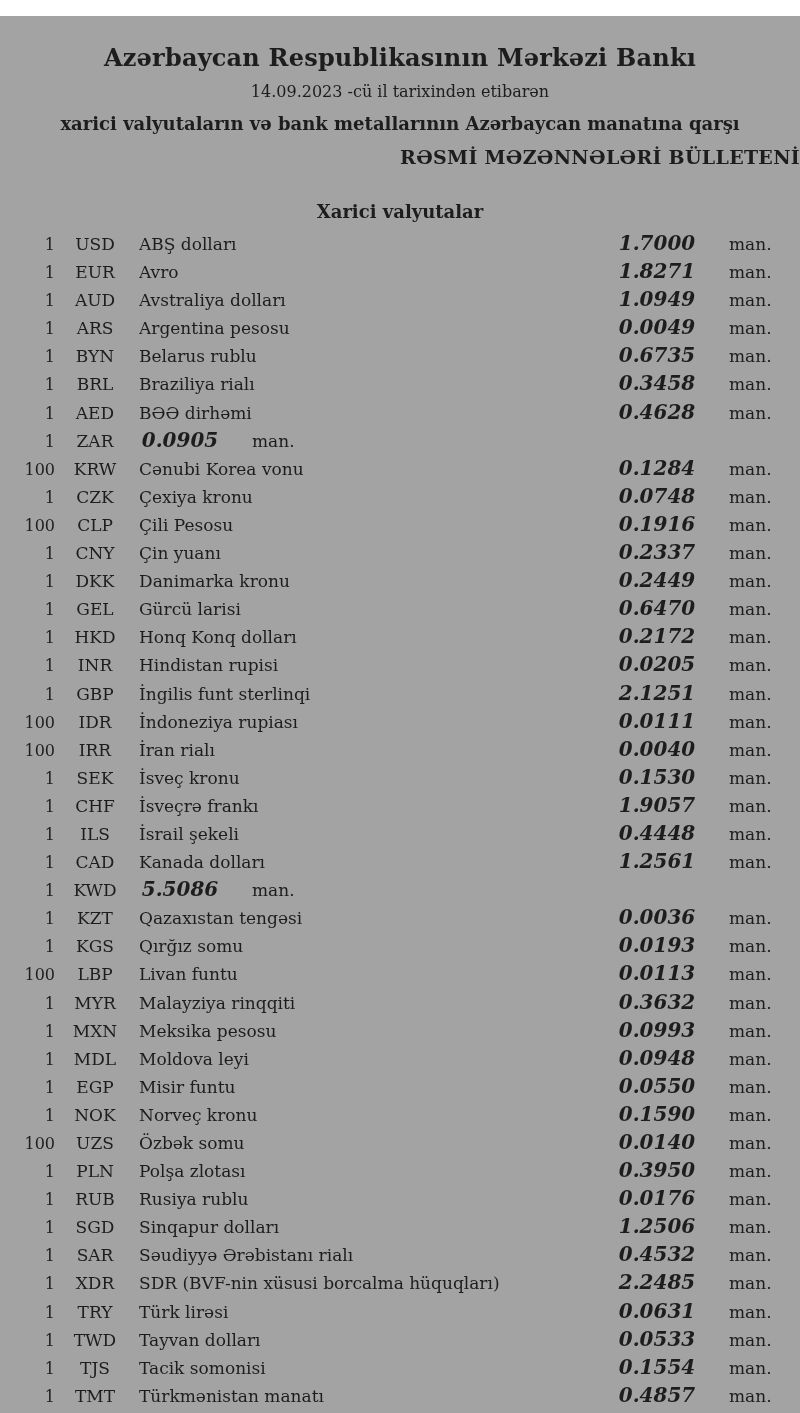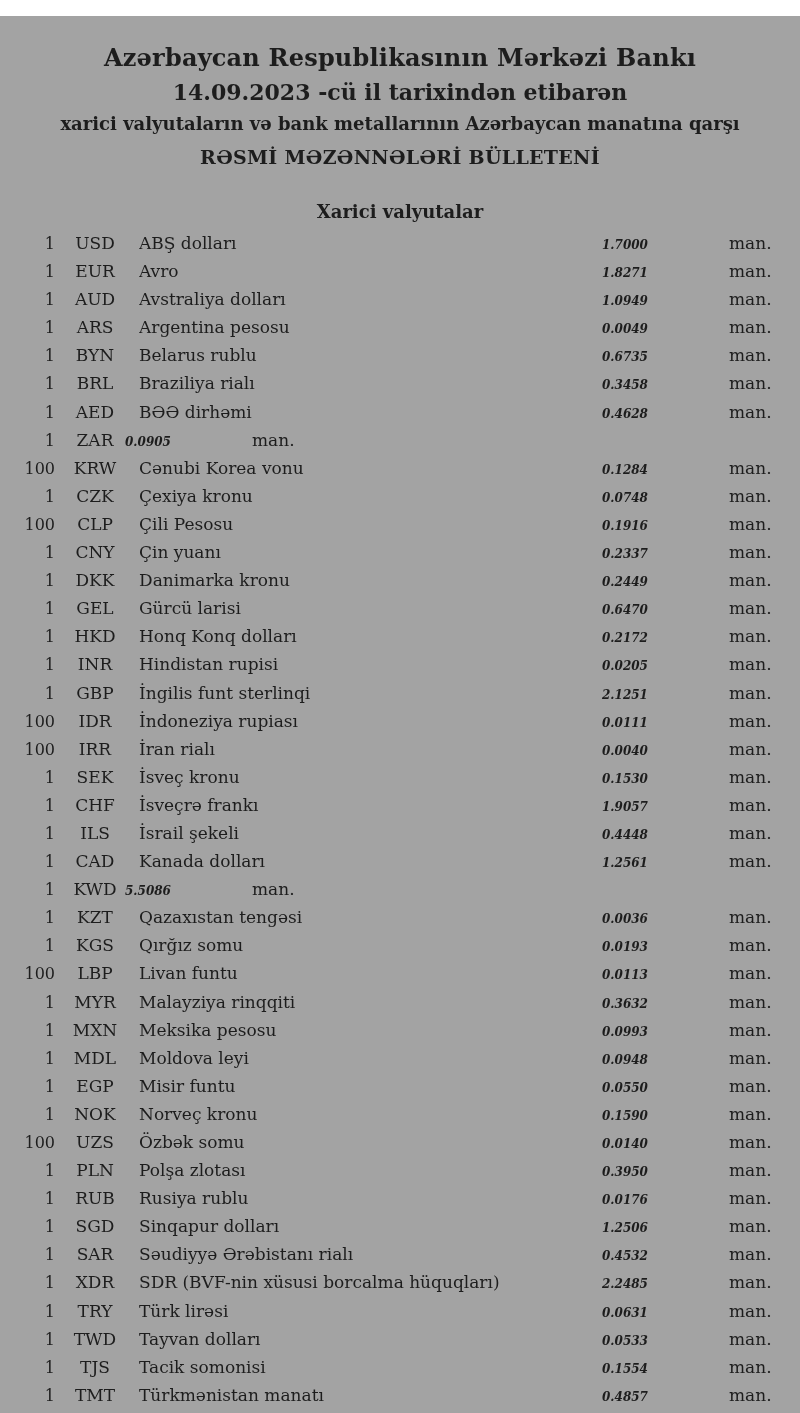--- a/index.html
+++ b/index.html
@@ -14,57 +14,58 @@
     box-sizing: border-box;
   }
   .header { text-align: center; padding-top: 26px; }
   .bank-name {
     font-size: 24px;
     font-weight: bold;
     line-height: 32px;
     letter-spacing: 0.2px;
   }
   .date-line {
-    font-size: 22px;
-    font-weight: bold;
+    font-size: 16px;
+    font-weight: normal;
     line-height: 24px;
     margin-top: 6px;
   }
   .subject-line {
     font-size: 18px;
     font-weight: bold;
     line-height: 24px;
     margin-top: 8px;
   }
   .bulletin-title {
     font-size: 19px;
     font-weight: bold;
     line-height: 26px;
     margin-top: 8px;
     letter-spacing: 0.3px;
+    text-align: right;
   }
   .section-title {
     font-size: 18px;
     font-weight: bold;
     line-height: 24px;
     text-align: center;
     margin-top: 30px;
   }
   .currency-table { margin-top: 6px; }
   .row {
     display: flex;
     align-items: baseline;
     line-height: 26.1px;
     font-size: 17px;
     white-space: nowrap;
   }
   .col-qty   { width: 55px;  text-align: right;  font-size: 16px; flex: none; }
   .col-code  { width: 60px;  margin-left: 10px; text-align: center; flex: none; }
   .col-name  { flex: 1 1 auto; margin-left: 14px; text-align: left; overflow: hidden; }
-  .col-rate  { width: 110px; text-align: left; font-weight: bold; font-style: italic; font-size: 12px; flex: none; }
+  .col-rate  { width: 110px; text-align: center; font-weight: bold; font-style: italic; font-size: 20px; flex: none; }
   .col-unit  { width: 43px;  padding-left: 17px; padding-right: 28px; text-align: left; flex: none; }
 </style>
 </head>
 <body>
 
 <div class="page">
   <div class="header">
     <div class="bank-name">Azərbaycan Respublikasının Mərkəzi Bankı</div>
     <div class="date-line">14.09.2023 -cü il tarixindən etibarən</div>
     <div class="subject-line">xarici valyutaların və bank metallarının Azərbaycan manatına qarşı</div>

